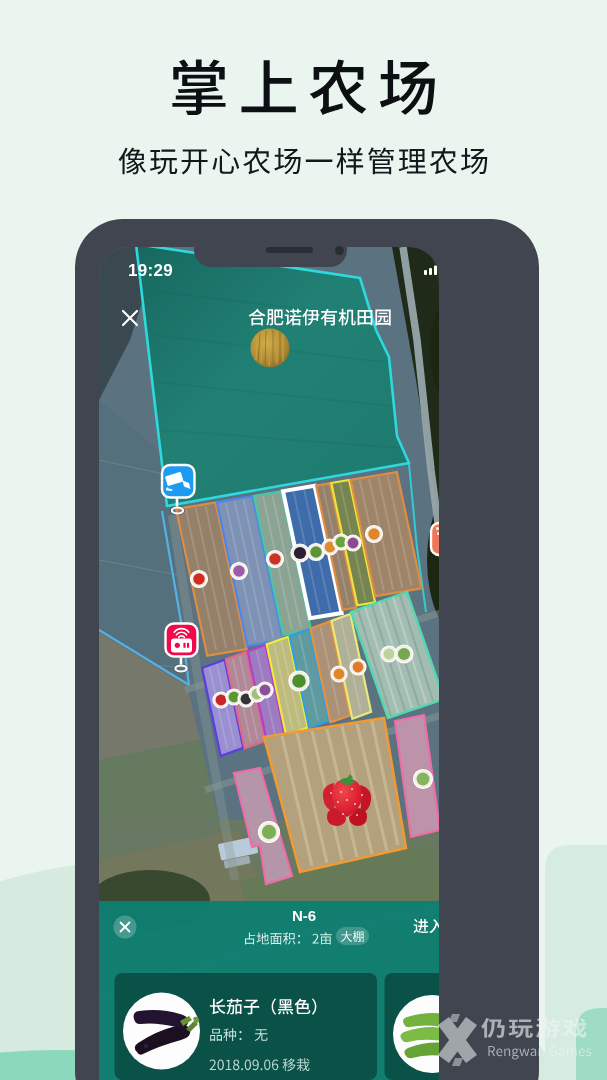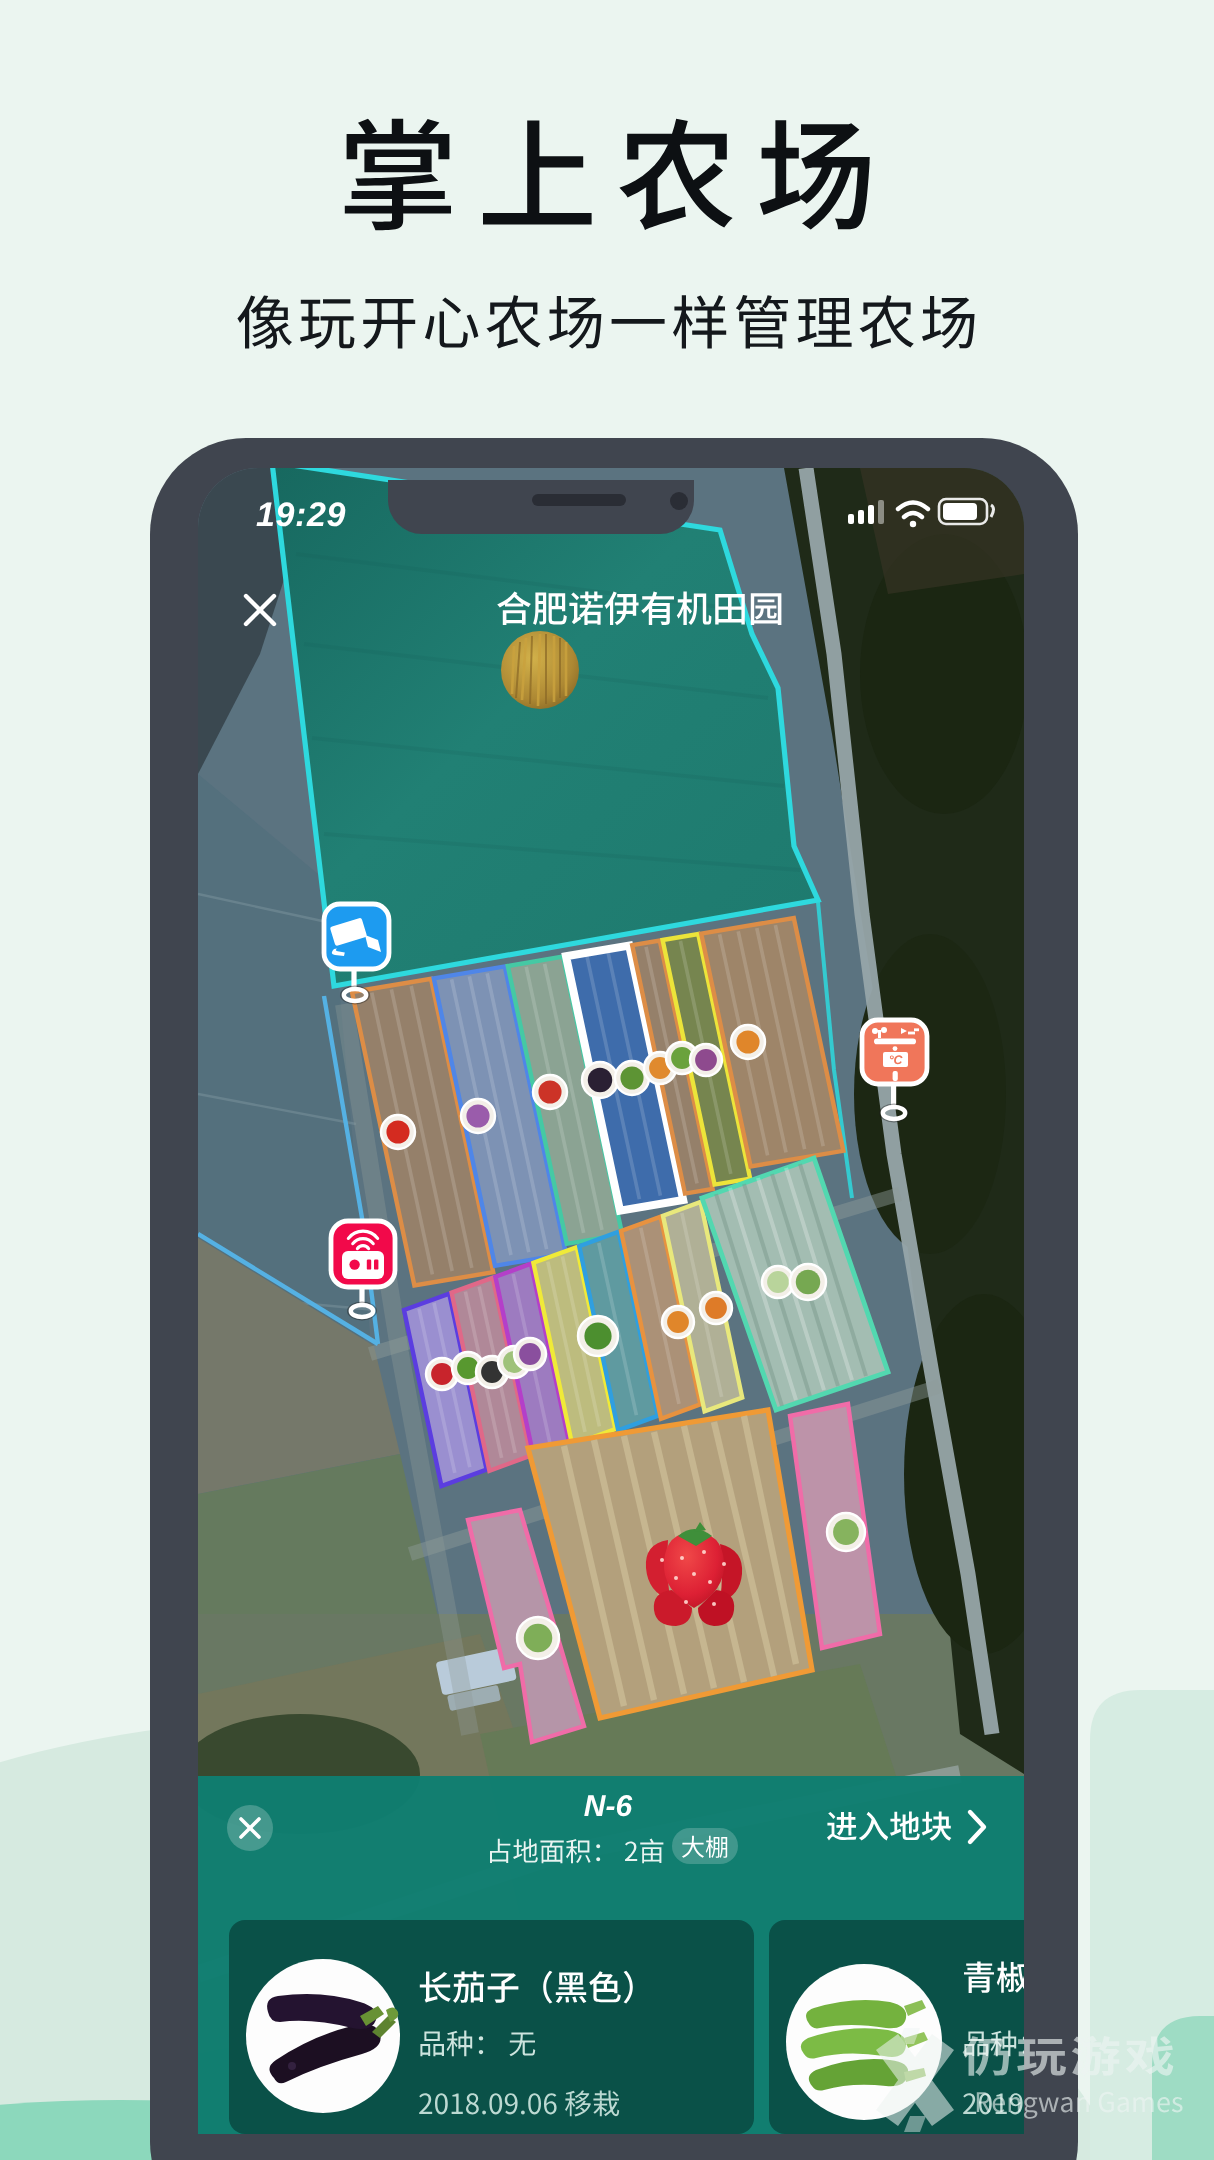--- a/index.html
+++ b/index.html
@@ -20,21 +20,21 @@
 
 <svg class="abs" style="left:0;top:0" width="607" height="220" viewBox="0 0 607 220">
 
 <path transform="translate(168.9,110.0)" d="M18.5 -31.5H41.3V-27.5H18.5ZM13.3 -35.2V-23.9H46.9V-35.2ZM46.7 -23C38 -21.6 22 -20.8 8.8 -20.8C9.2 -19.8 9.8 -18.1 9.8 -17.1C15.3 -17.1 21.2 -17.2 27.1 -17.5V-14.5H6.9V-10.5H27.1V-7.1H3.5V-3.2H27.1V-0.4C27.1 0.5 26.7 0.8 25.7 0.8C24.6 0.8 20.6 0.9 16.9 0.7C17.6 2 18.4 3.8 18.8 5.1C24 5.1 27.4 5.1 29.7 4.4C31.9 3.8 32.7 2.6 32.7 -0.2V-3.2H56.6V-7.1H32.7V-10.5H53.5V-14.5H32.7V-17.8C39.2 -18.1 45.3 -18.8 50.2 -19.6ZM44.9 -50.5C43.8 -48.6 41.6 -45.8 40 -44L42.9 -43H32.7V-50.6H27V-43H16.8L19.6 -44.2C18.7 -46 16.9 -48.7 15.1 -50.6L10.1 -48.6C11.5 -46.9 13 -44.7 13.9 -43H4.4V-30.4H9.7V-38.2H50.3V-30.4H55.8V-43H45.4C47 -44.5 49 -46.5 50.8 -48.7Z M94.7 -49.8V-3.5H72.6V2.2H126.9V-3.5H100.8V-26.2H122.7V-31.9H100.8V-49.8Z M153.6 5.1C155.2 4.1 157.6 3.2 174.1 -1.7C173.8 -2.9 173.6 -5.2 173.6 -6.8L159.9 -3.1V-20.9C162.8 -23.6 165.3 -26.7 167.5 -30.2C172.5 -14.8 180.6 -2.7 193.2 3.8C194.2 2.3 196 0.1 197.4 -1C190.5 -4.2 184.9 -9.2 180.6 -15.5C184.4 -18 189.1 -21.5 192.6 -24.8L188.1 -28.5C185.5 -25.7 181.4 -22.4 177.8 -19.9C174.9 -25.1 172.6 -31 171 -37.3L171.3 -37.8H188.7V-30.3H194.5V-43.1H173.2C173.8 -45.1 174.4 -47.3 175 -49.5L169.2 -50.6C168.6 -47.9 167.9 -45.4 167.1 -43.1H144.7V-30.3H150.3V-37.8H165.1C160.3 -27.4 152.5 -20.3 140.8 -16.1C142.1 -14.9 144.2 -12.6 144.9 -11.3C148.3 -12.8 151.4 -14.5 154.2 -16.4V-4.4C154.2 -1.9 152.4 -0.5 151 0.1C152 1.3 153.2 3.7 153.6 5.1Z M234 -25.4C234.5 -25.9 236.7 -26.2 239.3 -26.2H242C239.8 -20.2 235.9 -15.1 230.9 -11.8L230.2 -15.1L224.2 -12.9V-30.8H230.5V-36.1H224.2V-49.9H218.8V-36.1H211.9V-30.8H218.8V-11C215.9 -10 213.2 -9 211 -8.3L212.9 -2.5C218.2 -4.6 225 -7.3 231.4 -9.9L231.2 -10.6C232.4 -9.8 233.8 -8.8 234.4 -8.1C240 -12.2 244.7 -18.5 247.3 -26.2H251.7C248.2 -13.9 241.7 -4.2 232.1 1.7C233.4 2.4 235.6 4 236.5 4.8C246.1 -1.9 253 -12.4 256.9 -26.2H260C259.1 -9.6 257.9 -3 256.4 -1.4C255.8 -0.6 255.2 -0.4 254.2 -0.5C253.2 -0.5 251 -0.5 248.6 -0.7C249.4 0.7 250.1 3.1 250.1 4.6C252.8 4.7 255.3 4.7 256.9 4.5C258.7 4.3 260 3.7 261.2 2.1C263.4 -0.4 264.6 -8 265.9 -28.9C265.9 -29.7 266 -31.5 266 -31.5H243.3C248.9 -35.2 254.9 -39.8 260.8 -45.1L256.7 -48.4L255.5 -47.9H231.6V-42.5H249.4C244.7 -38.3 239.6 -34.9 237.8 -33.7C235.5 -32.2 233.3 -31 231.7 -30.7C232.4 -29.3 233.6 -26.6 234 -25.4Z" fill="#0d1013"></path>
 
 <path transform="translate(117.9,172.0)" d="M14.1 -20.6H19.3C18.8 -19.7 18.2 -18.9 17.6 -18.2H12.2C12.9 -19 13.5 -19.8 14.1 -20.6ZM14.1 -24.3C12.9 -21.9 10.6 -18.8 7.4 -16.6C7.9 -16.3 8.5 -15.6 8.8 -15.2C9.4 -15.6 9.9 -16 10.4 -16.4V-12H14.9C13.5 -10.8 11.4 -9.5 8.3 -8.6C8.8 -8.2 9.3 -7.6 9.6 -7.2C12.2 -8.1 14.1 -9.1 15.5 -10.2C16 -9.7 16.4 -9.3 16.7 -8.8C14.8 -7 11.1 -5.2 8.3 -4.4C8.7 -4 9.3 -3.4 9.5 -3C12.1 -3.9 15.4 -5.7 17.5 -7.5C17.8 -7 18 -6.4 18.2 -5.9C15.9 -3.6 11.7 -1.3 8.1 -0.3C8.5 0.1 9 0.8 9.3 1.3C12.5 0.2 16.1 -1.8 18.6 -4.1C18.9 -2.3 18.6 -0.7 17.9 -0.1C17.5 0.4 17.1 0.5 16.5 0.5C16 0.5 15.3 0.4 14.6 0.3C14.9 0.9 15.1 1.7 15.1 2.2C15.8 2.3 16.4 2.3 16.9 2.3C18 2.3 18.7 2.1 19.4 1.3C20.7 0.1 21.1 -3 20.1 -6.1L21.5 -6.7C22.6 -3.6 24.4 -0.8 26.7 0.7C27 0.1 27.7 -0.6 28.1 -1C25.9 -2.2 24.1 -4.7 23.1 -7.5C24.3 -8.1 25.4 -8.7 26.4 -9.3L24.9 -10.7C23.5 -9.8 21.4 -8.5 19.6 -7.5C18.9 -8.9 18 -10.2 16.7 -11.2L17.4 -12H26V-18.2H19.9C20.7 -19.3 21.5 -20.4 22.2 -21.5L20.9 -22.4L20.5 -22.3H15.3L16.2 -24ZM12.3 -16.6H17.5C17.3 -15.7 17.1 -14.7 16.3 -13.6H12.3ZM19.3 -16.6H24V-13.6H18.5C19 -14.7 19.2 -15.7 19.3 -16.6ZM7.6 -24.2C6.1 -19.9 3.5 -15.5 0.8 -12.7C1.2 -12.2 1.9 -11 2.1 -10.5C3 -11.5 3.8 -12.6 4.6 -13.7V2.2H6.7V-17.1C7.8 -19.1 8.8 -21.4 9.7 -23.6Z M43.6 -22.4V-20.3H57.3V-22.4ZM32.1 -3.3 32.6 -1.2C35.4 -1.9 39.2 -3 42.8 -4L42.6 -6L38.4 -4.9V-11.6H41.7V-13.7H38.4V-20.1H42.2V-22.1H32.5V-20.1H36.3V-13.7H32.9V-11.6H36.3V-4.3ZM42.4 -13.9V-11.8H46.3C46 -5.4 45.2 -1.4 39.3 0.7C39.7 1.1 40.3 1.9 40.6 2.4C46.9 -0.1 48 -4.6 48.4 -11.8H51.7V-0.8C51.7 1.5 52.2 2.1 54.2 2.1C54.6 2.1 56.3 2.1 56.7 2.1C58.6 2.1 59.1 1 59.3 -3C58.7 -3.1 57.8 -3.5 57.3 -3.9C57.3 -0.5 57.1 0.1 56.6 0.1C56.2 0.1 54.8 0.1 54.5 0.1C53.9 0.1 53.8 -0.1 53.8 -0.9V-11.8H58.9V-13.9Z M81 -20.4V-12.1H72.9V-13.4V-20.4ZM63.7 -12.1V-10H70.6C70.1 -6.1 68.7 -2.2 63.8 0.8C64.3 1.2 65.1 1.9 65.5 2.4C70.9 -1 72.4 -5.5 72.8 -10H81V2.3H83.3V-10H89.7V-12.1H83.3V-20.4H88.8V-22.5H64.8V-20.4H70.7V-13.4L70.7 -12.1Z M101.9 -16.3V-1.9C101.9 1 102.8 1.8 105.9 1.8C106.6 1.8 111 1.8 111.8 1.8C115.1 1.8 115.7 0.2 116 -5.3C115.4 -5.5 114.5 -5.9 113.9 -6.3C113.7 -1.3 113.5 -0.3 111.7 -0.3C110.7 -0.3 106.9 -0.3 106.1 -0.3C104.4 -0.3 104.1 -0.5 104.1 -1.9V-16.3ZM97.2 -14.1C96.8 -10.6 95.8 -6.1 94.6 -3.1L96.8 -2.2C98 -5.3 98.9 -10.2 99.3 -13.7ZM115.4 -14.1C117 -10.6 118.6 -6 119.2 -3L121.3 -3.9C120.7 -6.9 119.1 -11.4 117.4 -14.8ZM103.2 -21.9C106 -20 109.4 -17.1 111 -15.3L112.6 -16.9C110.9 -18.8 107.4 -21.5 104.7 -23.3Z M131.4 2.3C132.1 1.9 133.1 1.5 141 -0.9C140.9 -1.4 140.8 -2.3 140.8 -2.9L134 -0.9V-10.3C135.5 -11.7 136.8 -13.4 137.9 -15.3C140.3 -7.4 144.3 -1.4 150.8 1.7C151.1 1.1 151.8 0.3 152.4 -0.1C148.8 -1.7 145.9 -4.2 143.7 -7.5C145.6 -8.8 148 -10.6 149.8 -12.2L148.1 -13.6C146.7 -12.2 144.5 -10.4 142.7 -9.1C141.2 -11.8 140.1 -14.8 139.3 -18L139.6 -18.6H148.6V-14.7H150.8V-20.7H140.3C140.7 -21.7 141 -22.8 141.2 -24L139 -24.4C138.8 -23.1 138.4 -21.8 138 -20.7H127.2V-14.7H129.3V-18.6H137.2C135 -13.3 131.2 -9.8 125.3 -7.7C125.8 -7.2 126.6 -6.4 126.9 -5.9C128.7 -6.6 130.3 -7.5 131.8 -8.6V-1.6C131.8 -0.4 131 0.1 130.4 0.4C130.8 0.9 131.3 1.8 131.4 2.3Z M167.4 -12.6C167.7 -12.8 168.6 -12.9 169.9 -12.9H172C170.8 -9.7 168.7 -7.1 166 -5.4L165.7 -7L162.6 -5.9V-15.2H165.8V-17.3H162.6V-24H160.5V-17.3H156.9V-15.2H160.5V-5.1C159 -4.6 157.6 -4.1 156.5 -3.7L157.3 -1.5C159.8 -2.5 163 -3.8 166.1 -5L166 -5.3C166.5 -5 167.3 -4.4 167.6 -4.1C170.4 -6.1 172.8 -9.2 174.1 -12.9H176.5C174.7 -6.7 171.4 -1.9 166.5 1C167 1.3 167.8 1.9 168.2 2.3C173.1 -1 176.5 -6.1 178.5 -12.9H180.5C180 -4.4 179.4 -1.1 178.6 -0.3C178.3 0.1 178.1 0.1 177.6 0.1C177.1 0.1 176 0.1 174.8 0C175.1 0.6 175.4 1.5 175.4 2.1C176.6 2.1 177.8 2.1 178.5 2.1C179.3 2 179.9 1.7 180.5 1C181.5 -0.1 182.1 -3.7 182.7 -13.9C182.7 -14.2 182.8 -15 182.8 -15H171.1C174 -16.8 177 -19.2 180.1 -22L178.5 -23.2L178 -23H166.4V-20.9H175.7C173.2 -18.6 170.4 -16.7 169.4 -16.1C168.3 -15.3 167.2 -14.7 166.5 -14.6C166.8 -14.1 167.2 -13.1 167.4 -12.6Z M187.9 -12.5V-10.1H214.4V-12.5Z M230.5 -23.5C231.5 -22 232.5 -20.1 232.9 -18.8L235 -19.7C234.5 -20.9 233.4 -22.8 232.4 -24.2ZM241.5 -24.4C240.9 -22.7 239.8 -20.4 238.8 -18.8H229.3V-16.8H235.8V-12.8H230.2V-10.8H235.8V-6.7H228.2V-4.6H235.8V2.3H238V-4.6H245.2V-6.7H238V-10.8H243.7V-12.8H238V-16.8H244.6V-18.8H241.1C242 -20.2 242.9 -22.1 243.7 -23.7ZM223 -24.4V-18.8H219.3V-16.7H223C222.2 -12.8 220.4 -8.1 218.6 -5.7C219 -5.2 219.5 -4.2 219.8 -3.6C220.9 -5.4 222.1 -8.1 223 -11.1V2.3H225.1V-12.8C225.9 -11.3 226.8 -9.6 227.2 -8.7L228.5 -10.3C228 -11.1 225.9 -14.4 225.1 -15.5V-16.7H228.2V-18.8H225.1V-24.4Z M254.9 -12.7V2.3H257.1V1.4H271.2V2.3H273.3V-4.9H257.1V-6.9H271.8V-12.7ZM271.2 -0.3H257.1V-3.2H271.2ZM261.6 -18.1C261.9 -17.5 262.2 -16.8 262.5 -16.2H251.7V-11.4H253.8V-14.5H273.1V-11.4H275.3V-16.2H264.7C264.4 -16.9 263.9 -17.8 263.5 -18.5ZM257.1 -11H269.7V-8.5H257.1ZM253.6 -24.5C252.9 -22 251.6 -19.5 250 -17.9C250.6 -17.6 251.5 -17.1 251.9 -16.8C252.8 -17.8 253.6 -19 254.3 -20.4H256.3C256.9 -19.3 257.6 -18 257.8 -17.2L259.7 -17.8C259.4 -18.5 258.9 -19.5 258.4 -20.4H262.8V-22H255C255.3 -22.7 255.6 -23.4 255.8 -24.1ZM265.9 -24.4C265.4 -22.3 264.4 -20.3 263.1 -18.9C263.6 -18.6 264.5 -18.2 264.9 -17.9C265.5 -18.6 266.1 -19.4 266.5 -20.4H268.6C269.5 -19.3 270.3 -17.9 270.7 -17.1L272.5 -17.9C272.1 -18.6 271.5 -19.5 270.9 -20.4H276.1V-22H267.3C267.6 -22.6 267.8 -23.3 268 -24Z M293.7 -15.7H298.1V-11.9H293.7ZM300 -15.7H304.5V-11.9H300ZM293.7 -21.1H298.1V-17.4H293.7ZM300 -21.1H304.5V-17.4H300ZM289.1 -0.6V1.4H307.9V-0.6H300.2V-4.6H307V-6.6H300.2V-10H306.6V-23H291.7V-10H298V-6.6H291.4V-4.6H298V-0.6ZM280.9 -2.9 281.5 -0.7C284 -1.5 287.4 -2.7 290.5 -3.7L290.1 -5.8L286.9 -4.8V-12H289.8V-14H286.9V-20.4H290.3V-22.4H281.2V-20.4H284.8V-14H281.5V-12H284.8V-4.1C283.4 -3.6 282 -3.2 280.9 -2.9Z M318 2.3C318.7 1.9 319.7 1.5 327.6 -0.9C327.5 -1.4 327.4 -2.3 327.4 -2.9L320.6 -0.9V-10.3C322.1 -11.7 323.4 -13.4 324.5 -15.3C326.9 -7.4 330.9 -1.4 337.4 1.7C337.7 1.1 338.4 0.3 339 -0.1C335.4 -1.7 332.5 -4.2 330.3 -7.5C332.2 -8.8 334.6 -10.6 336.4 -12.2L334.7 -13.6C333.3 -12.2 331.1 -10.4 329.3 -9.1C327.8 -11.8 326.7 -14.8 325.9 -18L326.2 -18.6H335.2V-14.7H337.4V-20.7H326.9C327.3 -21.7 327.6 -22.8 327.8 -24L325.6 -24.4C325.4 -23.1 325 -21.8 324.6 -20.7H313.8V-14.7H315.9V-18.6H323.8C321.6 -13.3 317.8 -9.8 311.9 -7.7C312.4 -7.2 313.2 -6.4 313.5 -5.9C315.3 -6.6 316.9 -7.5 318.4 -8.6V-1.6C318.4 -0.4 317.6 0.1 317 0.4C317.4 0.9 317.9 1.8 318 2.3Z M354 -12.6C354.3 -12.8 355.2 -12.9 356.5 -12.9H358.6C357.4 -9.7 355.3 -7.1 352.6 -5.4L352.3 -7L349.2 -5.9V-15.2H352.4V-17.3H349.2V-24H347.1V-17.3H343.6V-15.2H347.1V-5.1C345.6 -4.6 344.2 -4.1 343.1 -3.7L343.9 -1.5C346.4 -2.5 349.6 -3.8 352.7 -5L352.6 -5.3C353.1 -5 353.9 -4.4 354.2 -4.1C357 -6.1 359.4 -9.2 360.7 -12.9H363.1C361.3 -6.7 358 -1.9 353.1 1C353.6 1.3 354.4 1.9 354.8 2.3C359.7 -1 363.1 -6.1 365.1 -12.9H367.1C366.6 -4.4 366 -1.1 365.2 -0.3C364.9 0.1 364.7 0.1 364.2 0.1C363.7 0.1 362.6 0.1 361.4 0C361.7 0.6 362 1.5 362 2.1C363.2 2.1 364.4 2.1 365.1 2.1C365.9 2 366.5 1.7 367.1 1C368.1 -0.1 368.7 -3.7 369.3 -13.9C369.3 -14.2 369.4 -15 369.4 -15H357.7C360.6 -16.8 363.6 -19.2 366.7 -22L365.1 -23.2L364.6 -23H353V-20.9H362.3C359.8 -18.6 357 -16.7 356 -16.1C354.9 -15.3 353.8 -14.7 353.1 -14.6C353.4 -14.1 353.8 -13.1 354 -12.6Z" fill="#14181c"></path>
 </svg>
 
 <div class="abs" style="left:74.5px;top:219px;width:464.5px;height:900px;background:#40454f;border-radius:48px;"></div>
 
-<div class="abs" style="left:99px;top:234px;width:413px;height:833px;border-radius:30px 30px 0 0;overflow:hidden;font-style:italic;">
+<div class="abs" style="left:99px;top:247px;width:340px;height:833px;border-radius:30px 30px 0 0;overflow:hidden;">
 
 <svg width="413" height="833" viewBox="99 247 413 833" style="display:block">
 <defs>
 <linearGradient id="tealg" x1="0" y1="0" x2="1" y2="1">
 <stop offset="0" stop-color="#17685f"></stop>
           <stop offset="0.45" stop-color="#218074"></stop>
           <stop offset="1" stop-color="#1e7a6e"></stop>
 </linearGradient>
 <radialGradient id="wheat" cx="0.4" cy="0.35" r="0.8">
 <stop offset="0" stop-color="#d2b14a"></stop>

